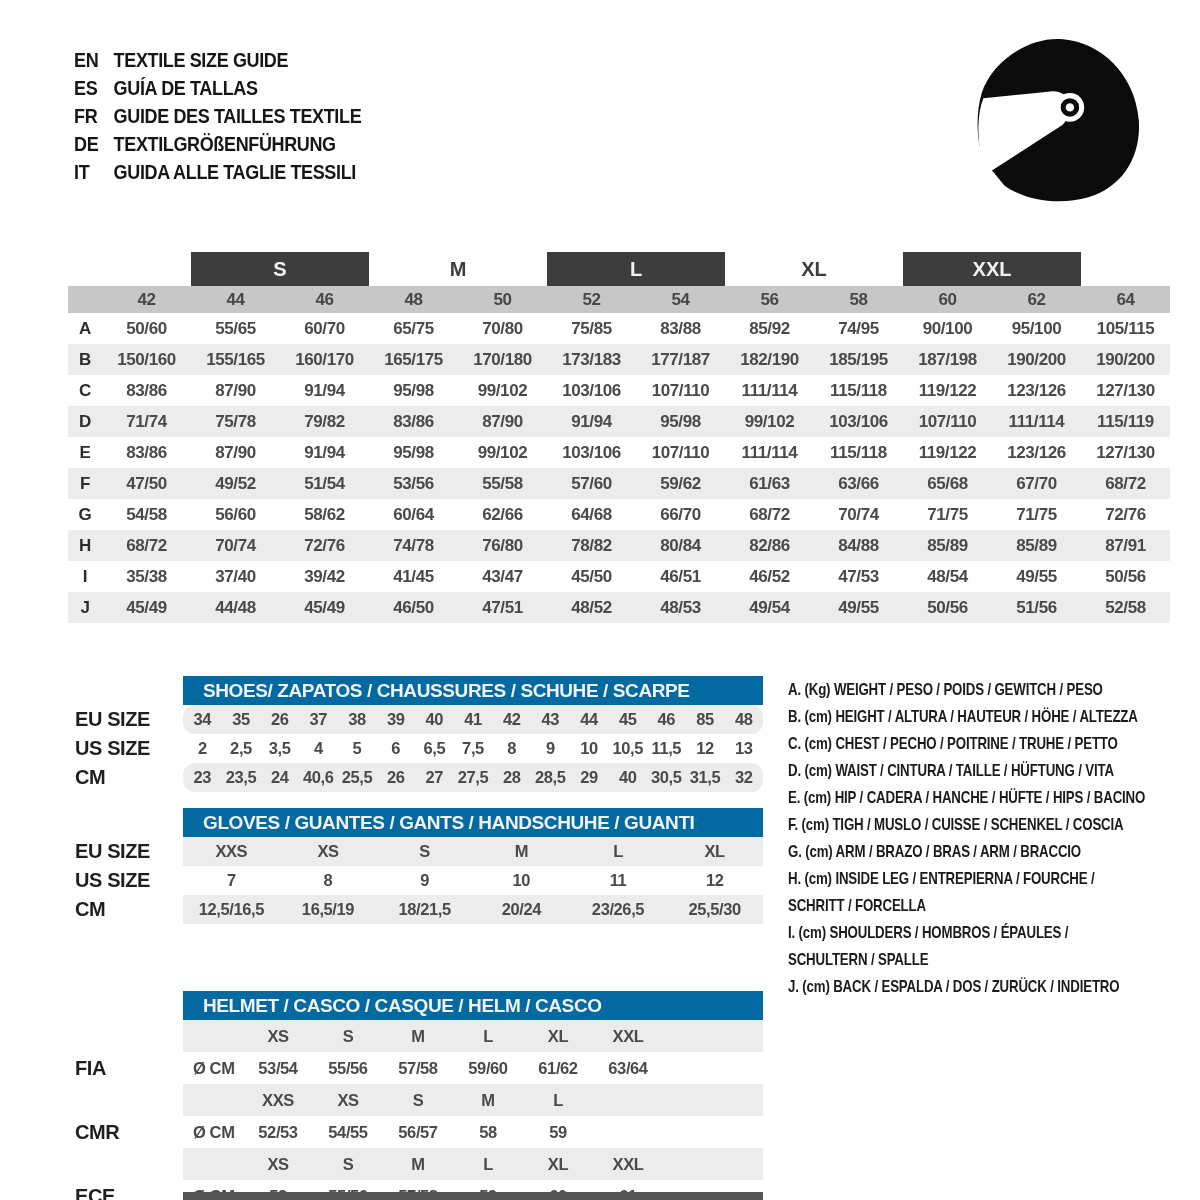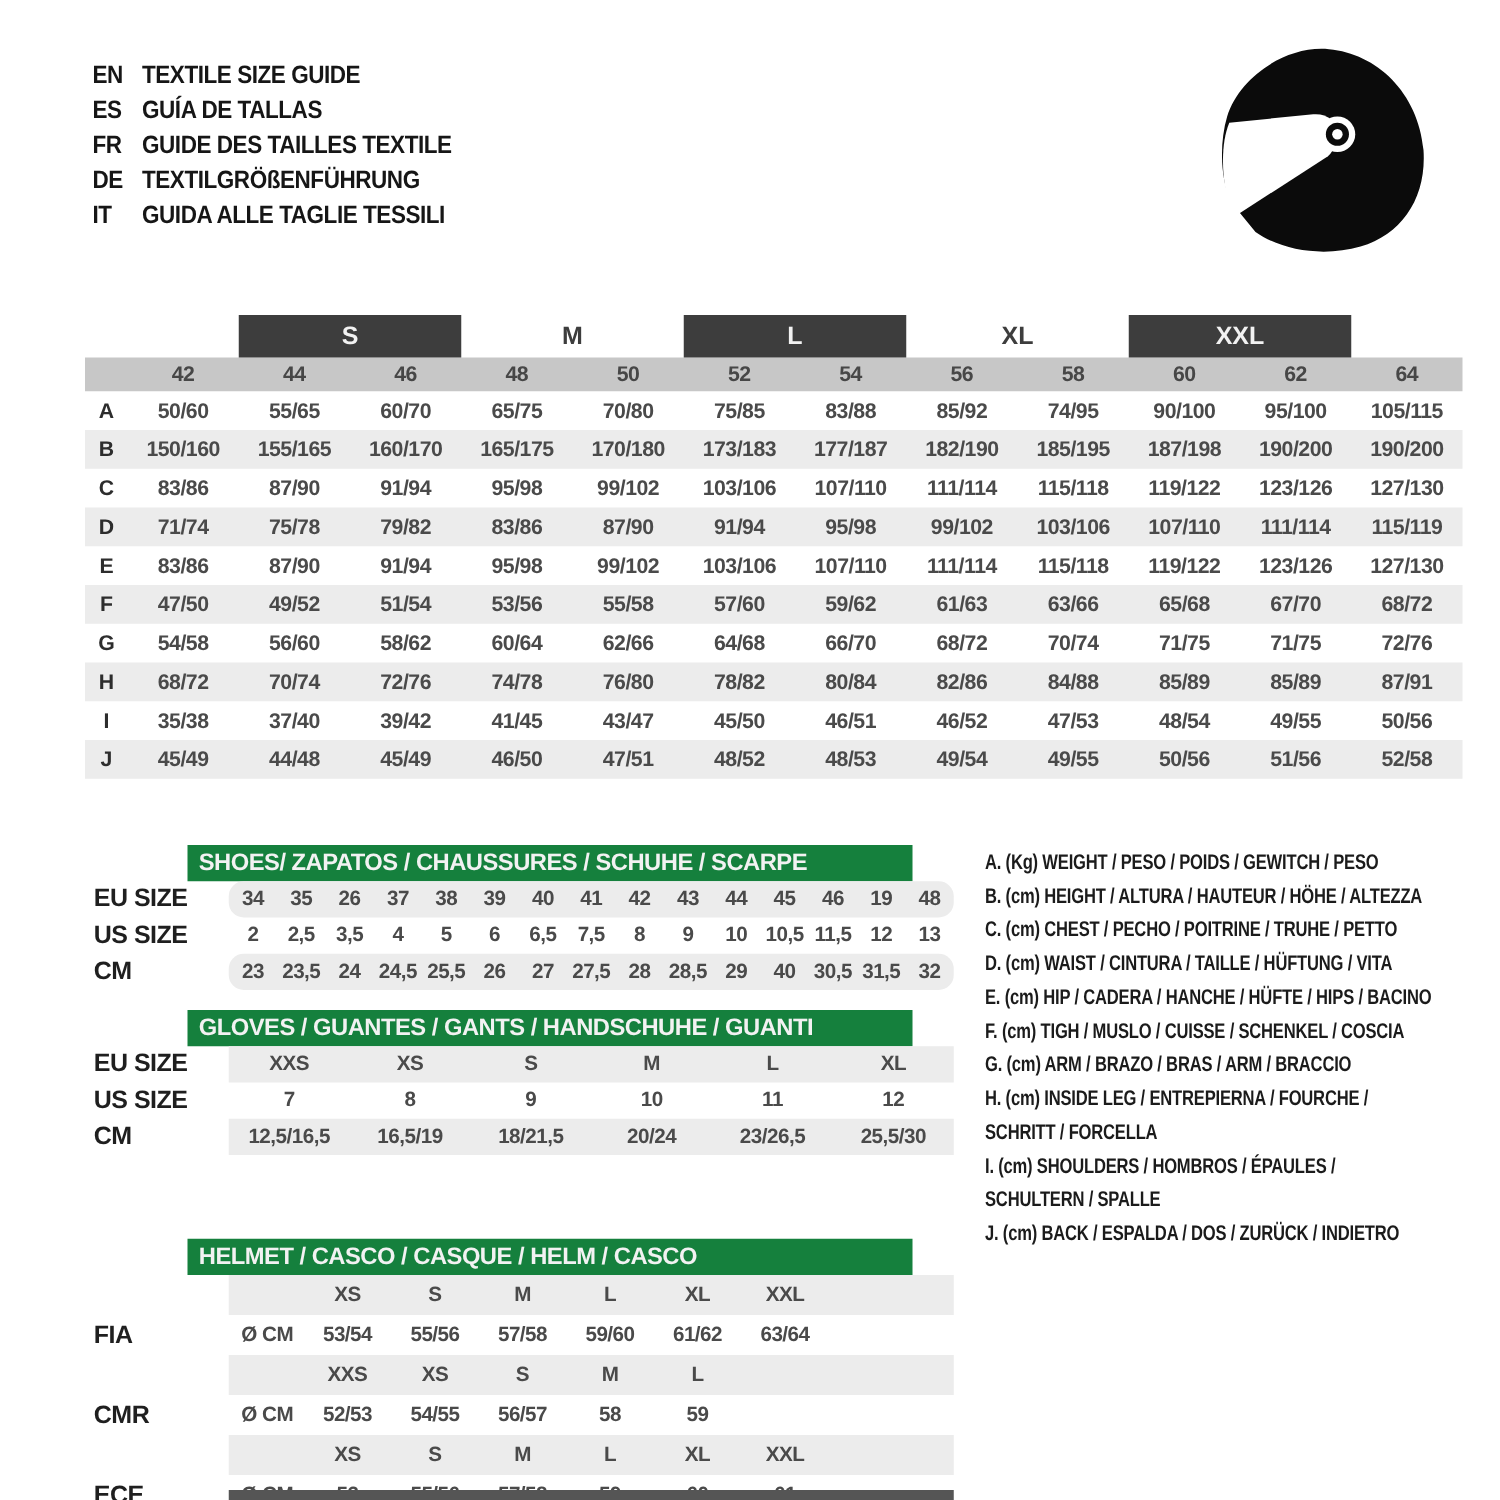--- a/index.html
+++ b/index.html
@@ -26,22 +26,22 @@
   .band-cell{grid-column:span 2;height:34px;display:flex;align-items:center;justify-content:center;
     font-size:20px;color:#3d3d3d;letter-spacing:0;}
   .band-cell.boxed{background:#3d3d3d;color:#f2f2f2;}
   .mt-nums{height:27px;background:#c7c7c7;color:#474747;}
   .mt-data{height:31px;}
   .mt-data.stripe{background:#ececec;}
   .mt-letter{color:#2d2d2d;}
 
   
   .sec{left:68px;width:695px;}
-  .sec-header{margin-left:82px;width:580px;height:29px;background:#15803d;color:#f2f2f2;
-    font-size:19px;display:flex;align-items:center;padding-left:9px;box-sizing:border-box;
+  .sec-header{margin-left:115px;width:580px;height:29px;background:#0369a1;color:#f2f2f2;
+    font-size:19px;display:flex;align-items:center;padding-left:20px;box-sizing:border-box;
     letter-spacing:-0.4px;white-space:nowrap;}
   .sec-row{display:flex;align-items:stretch;}
   .h29{height:29px;}
   .h32{height:32px;}
   .sec-label{width:115px;display:flex;align-items:center;font-size:20px;color:#1f1f1f;
     padding-left:7px;box-sizing:border-box;letter-spacing:-0.4px;}
   .sec-content{width:580px;display:grid;align-items:center;text-align:center;
     font-size:16.5px;color:#4a4a4a;letter-spacing:-0.4px;}
   .cols15{grid-template-columns:repeat(15,1fr);border-radius:12px;}
   .cols6{grid-template-columns:repeat(6,1fr);}
@@ -272,21 +272,21 @@
           <div>37</div>
           <div>38</div>
           <div>39</div>
           <div>40</div>
           <div>41</div>
           <div>42</div>
           <div>43</div>
           <div>44</div>
           <div>45</div>
           <div>46</div>
-          <div>19</div>
+          <div>85</div>
           <div>48</div>
         </div>
       </div>
       <div class="sec-row h29">
         <div class="sec-label">US SIZE</div>
         <div class="sec-content cols15">
           <div>2</div>
           <div>2,5</div>
           <div>3,5</div>
           <div>4</div>
@@ -302,21 +302,21 @@
           <div>12</div>
           <div>13</div>
         </div>
       </div>
       <div class="sec-row h29">
         <div class="sec-label">CM</div>
         <div class="sec-content cols15 gray">
           <div>23</div>
           <div>23,5</div>
           <div>24</div>
-          <div>24,5</div>
+          <div>40,6</div>
           <div>25,5</div>
           <div>26</div>
           <div>27</div>
           <div>27,5</div>
           <div>28</div>
           <div>28,5</div>
           <div>29</div>
           <div>40</div>
           <div>30,5</div>
           <div>31,5</div>

